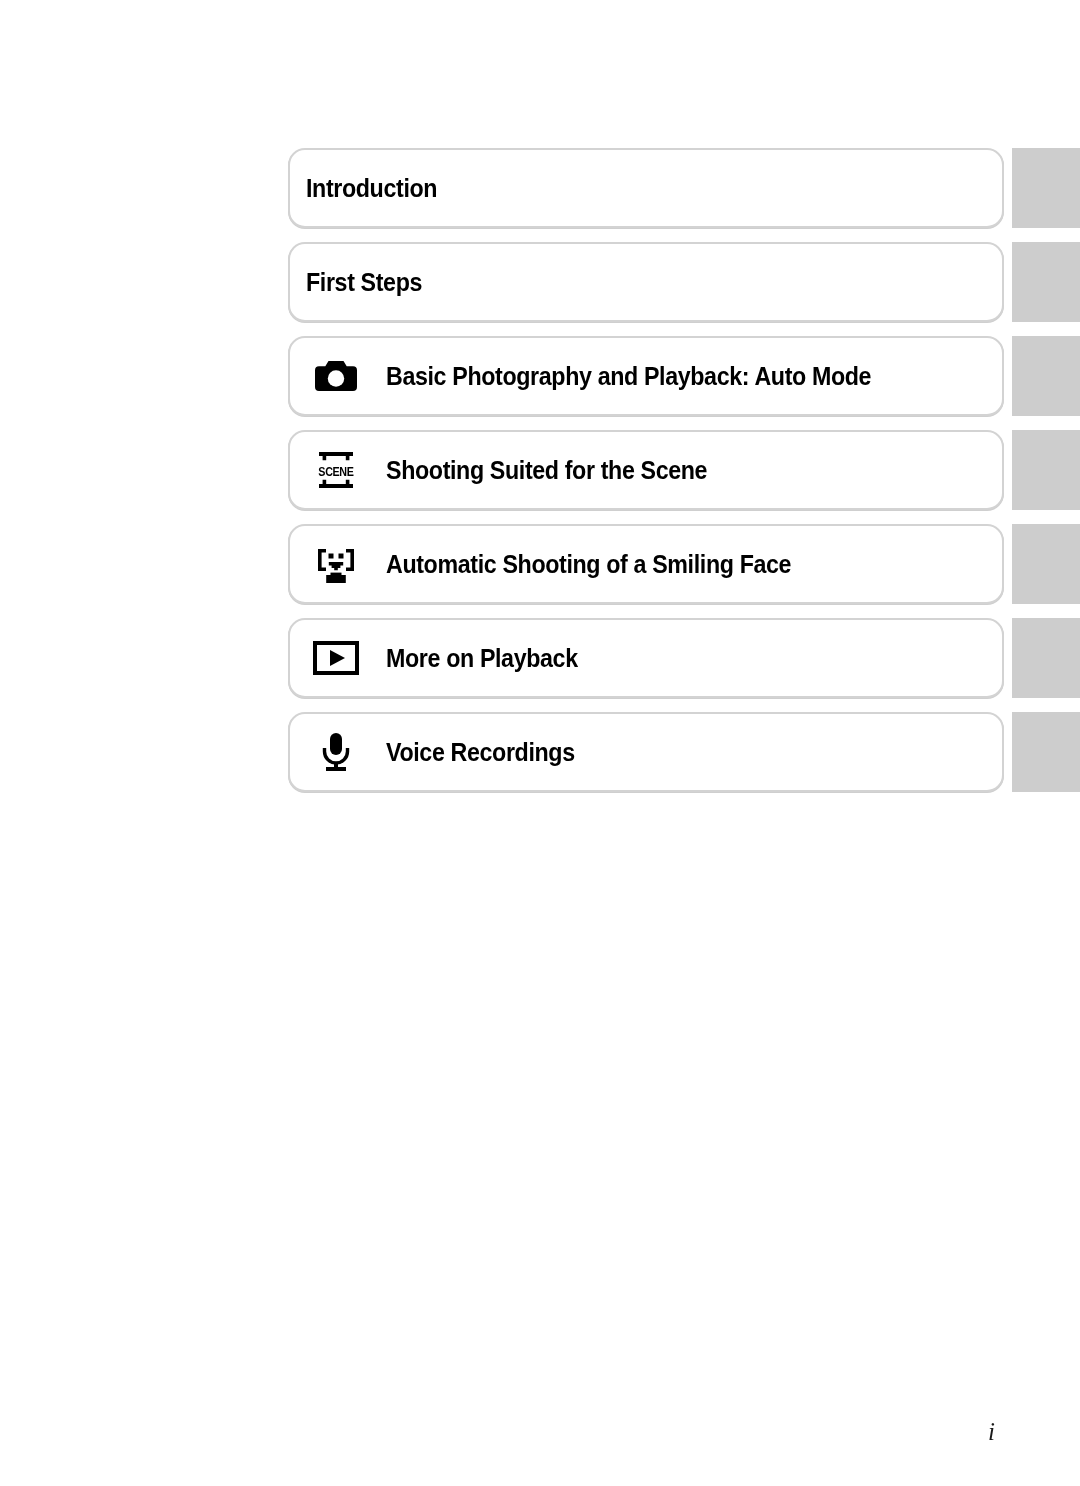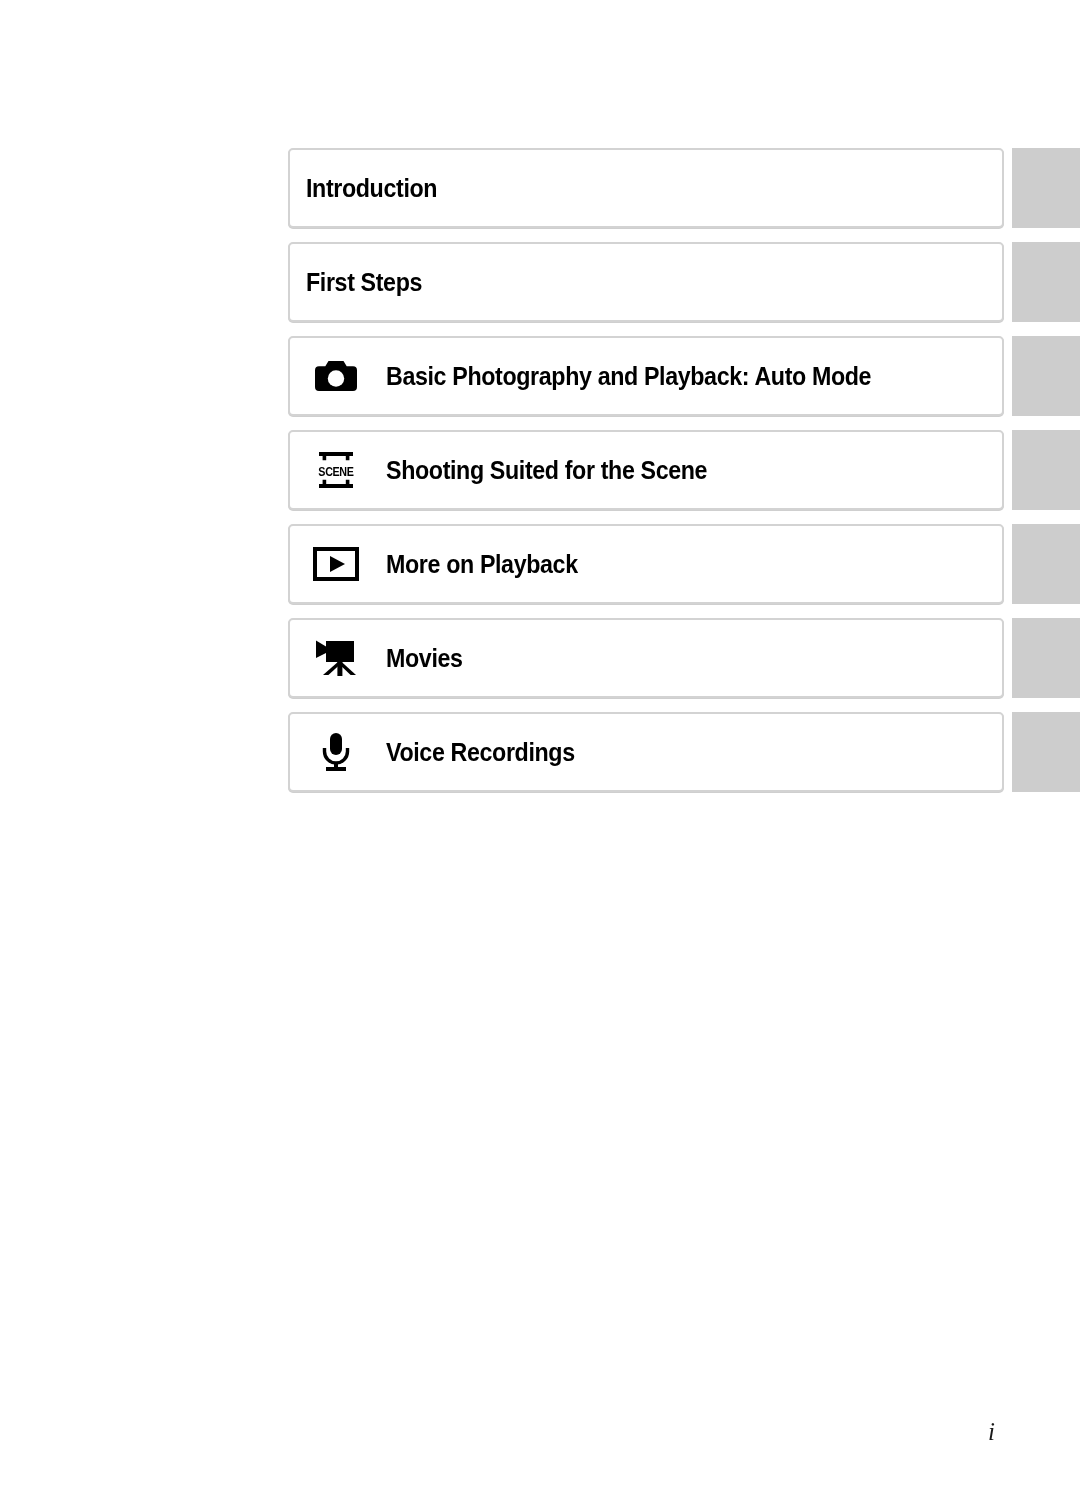--- a/index.html
+++ b/index.html
@@ -50,21 +50,21 @@
   
   .chapter-box {
     position: absolute;
     left: 0;
     top: 0;
     width: 716px;
     height: 80px;
     box-sizing: border-box;
     background: #ffffff;
     border: 2px solid #d3d3d3;
-    border-radius: 5px;
+    border-radius: 17px;
     display: flex;
     align-items: center;
     box-shadow: 0 1px 0 0 #cfcfcf;
   }
 
   
   .chapter-box.plain .chapter-label {
     margin-left: 16px;
   }
 
@@ -160,52 +160,56 @@
 
             <path fill="#000000" d="M3 39 h34 v-4 h-3.6 v-4.2 h-3.6 V35 H10.2 v-4.2 H6.6 V35 H3 Z"></path>
 
             <text x="20" y="27.5" font-family="'Liberation Sans', sans-serif" font-size="12.5" font-weight="bold" fill="#000000" text-anchor="middle" transform="scale(0.86 1) translate(3.2 0)" letter-spacing="-0.4">SCENE</text>
           </svg>
         </span>
         <span class="chapter-label">Shooting Suited for the Scene</span>
       </div>
     </div>
 
+    <div class="chapter-row">
+      <div class="tab-block"></div>
+      <div class="chapter-box">
+        <span class="icon-cell">
+          <svg class="icon-svg" width="42" height="42" viewBox="0 0 42 42" aria-hidden="true">
+
+            <path fill="#000000" d="M3 6 h8 v3.5 H6.6 v15 H11 V28 H3 Z"></path>
+
+            <path fill="#000000" d="M39 6 h-8 v3.5 h4.4 v15 H31 V28 h8 Z"></path>
+
+            <rect x="13.5" y="10.5" width="5" height="5" fill="#000000"></rect>
+            <rect x="23.5" y="10.5" width="5" height="5" fill="#000000"></rect>
+
+            <path fill="#000000" d="M13.8 19 h14.4 v3.4 h-2.8 v2.6 h-2.6 v2.2 h-3.6 v-2.2 h-2.6 v-2.6 h-2.8 Z"></path>
+
+            <path fill="#000000" d="M11.2 32 h19.6 v8 H11.2 Z"></path>
+            <rect x="15.5" y="29.6" width="11" height="2.6" fill="#000000"></rect>
+          </svg>
+        </span>
+        <span class="chapter-label">Automatic Shooting of a Smiling Face</span>
+      </div>
+    </div>
 
     <div class="chapter-row">
       <div class="tab-block"></div>
       <div class="chapter-box">
         <span class="icon-cell">
           <svg class="icon-svg" width="46" height="34" viewBox="0 0 46 34" aria-hidden="true">
             <rect x="2" y="2" width="42" height="30" fill="none" stroke="#000000" stroke-width="4"></rect>
             <path fill="#000000" d="M17 9 L32 17 L17 25 Z"></path>
           </svg>
         </span>
         <span class="chapter-label">More on Playback</span>
       </div>
     </div>
 
-    <div class="chapter-row">
-      <div class="tab-block"></div>
-      <div class="chapter-box">
-        <span class="icon-cell">
-          <svg class="icon-svg" width="46" height="40" viewBox="0 0 46 40" aria-hidden="true">
-
-            <rect x="13" y="3" width="28" height="21" fill="#000000"></rect>
-
-            <path fill="#000000" d="M13 8.5 L3 2.5 V20 L13 15 Z"></path>
-
-            <path fill="#000000" d="M26 23 L10 37 h5.4 L27 26.5 Z"></path>
-            <path fill="#000000" d="M27.6 23 L43 37 h-5.4 L26.6 26.5 Z"></path>
-            <rect x="24.4" y="23" width="5" height="15" fill="#000000"></rect>
-          </svg>
-        </span>
-        <span class="chapter-label">Movies</span>
-      </div>
-    </div>
 
     <div class="chapter-row">
       <div class="tab-block"></div>
       <div class="chapter-box">
         <span class="icon-cell">
           <svg class="icon-svg" width="34" height="42" viewBox="0 0 34 42" aria-hidden="true">
 
             <rect x="11" y="2" width="12" height="22" rx="6" fill="#000000"></rect>
 
             <path fill="none" stroke="#000000" stroke-width="3.4" d="M5.5 17 v3.5 a11.5 11.5 0 0 0 23 0 V17"></path>

